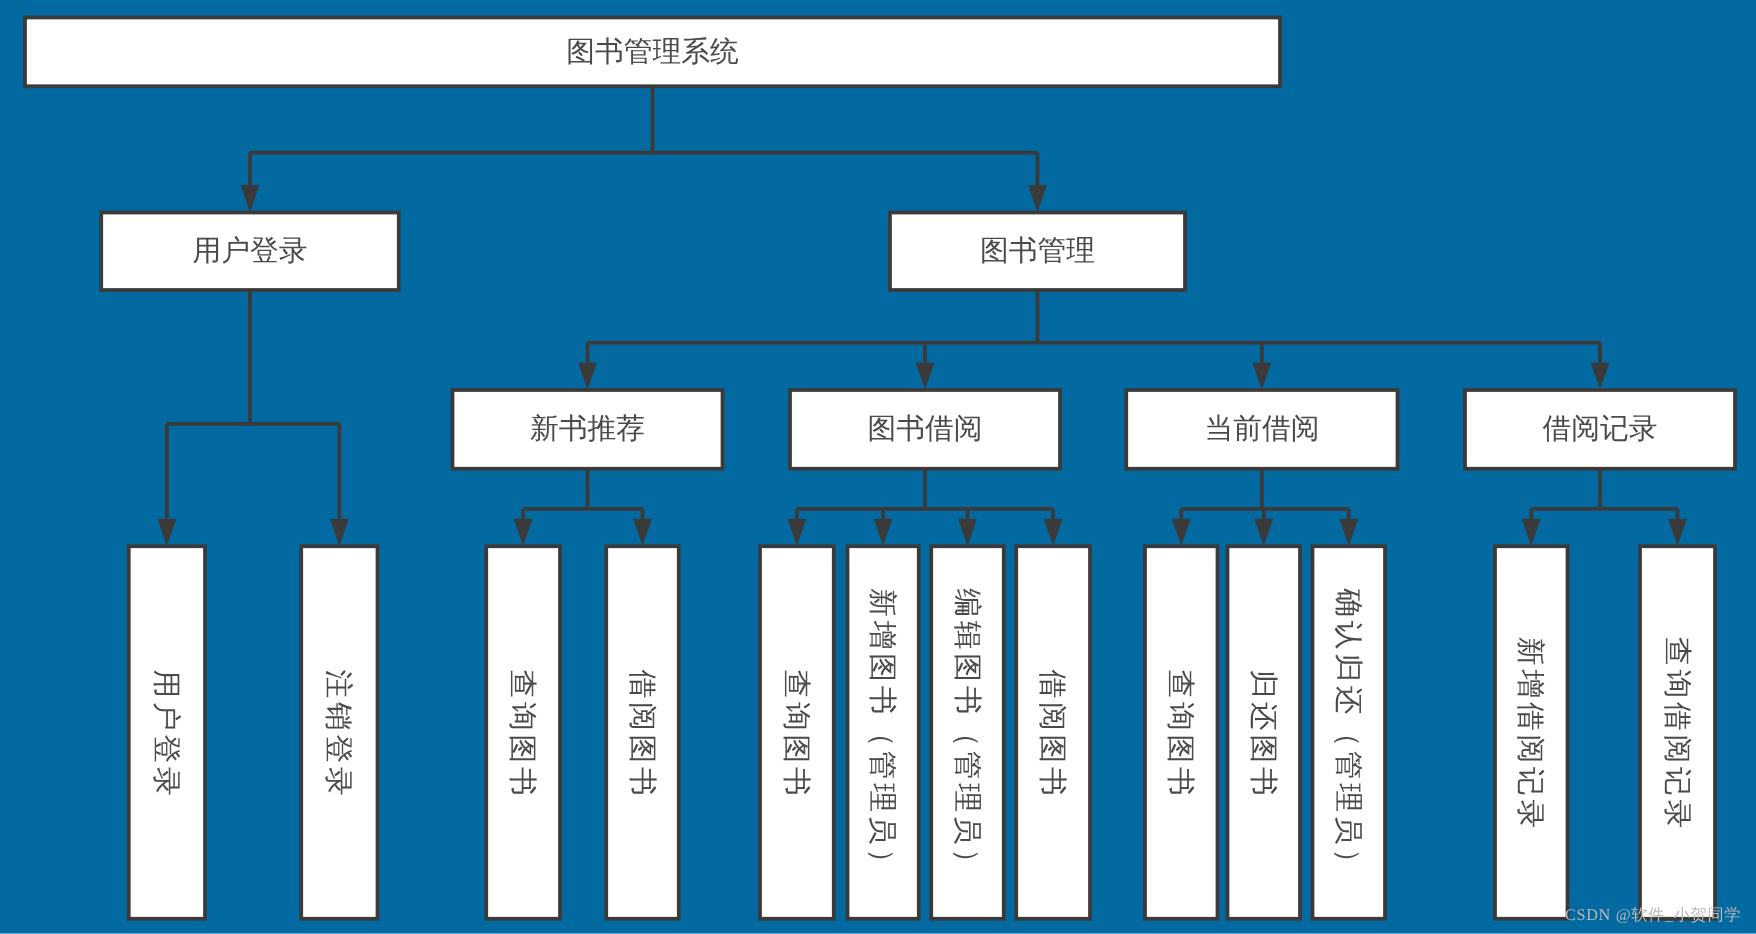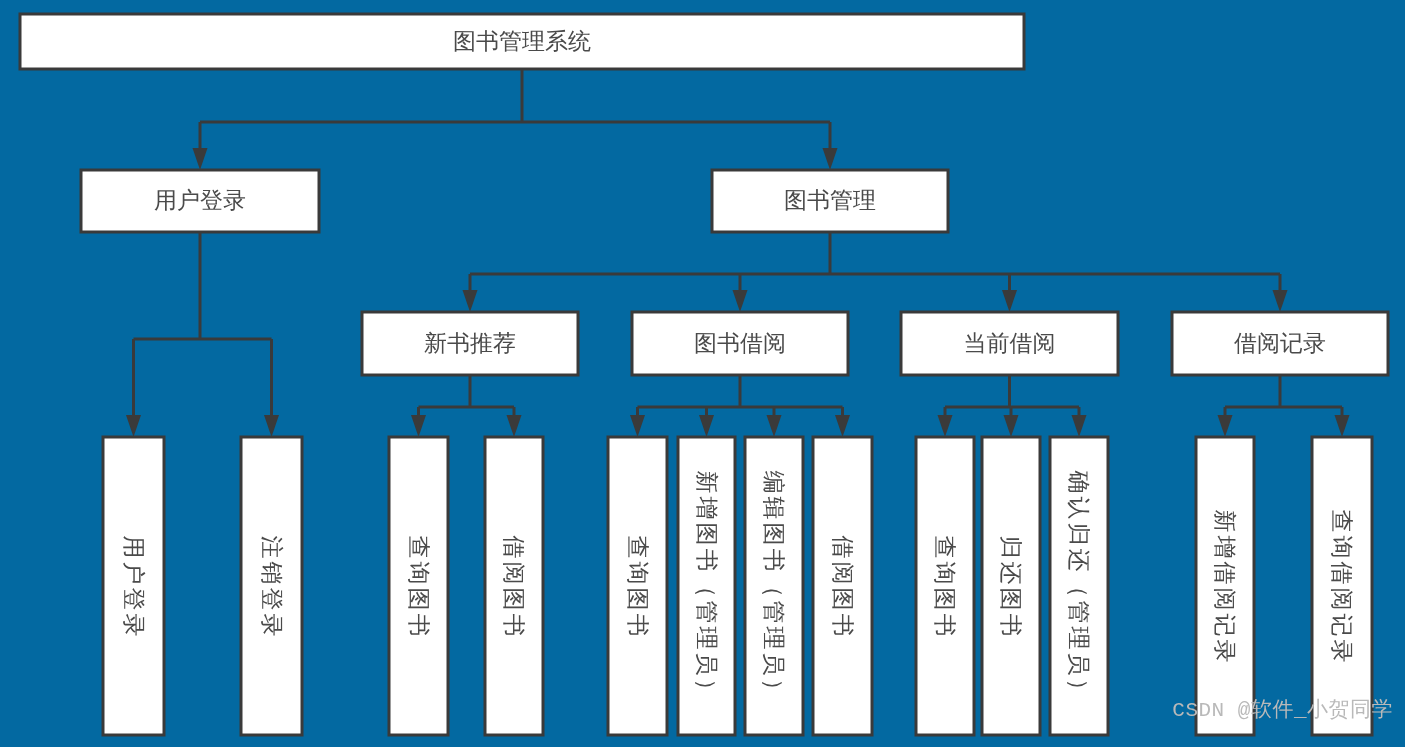--- a/index.html
+++ b/index.html
@@ -50,23 +50,23 @@
   }
   .node-label-vert {
     fill: #4a4a4a;
     font-family: "Liberation Sans", "DejaVu Sans", sans-serif;
     font-size: 23px;
     text-anchor: middle;
   }
   .watermark {
     position: absolute;
     right: 12px;
-    bottom: 24px;
-    font-family: Liberation Mono, monospace;
-    font-size: 21px;
+    bottom: 6px;
+    font-family: Liberation Serif, serif;
+    font-size: 13px;
     color: #b9b9b9;
     letter-spacing: 0.5px;
     white-space: nowrap;
     user-select: none;
   }
 </style>
 </head>
 <body>
 
 <div id="diagram-root">

